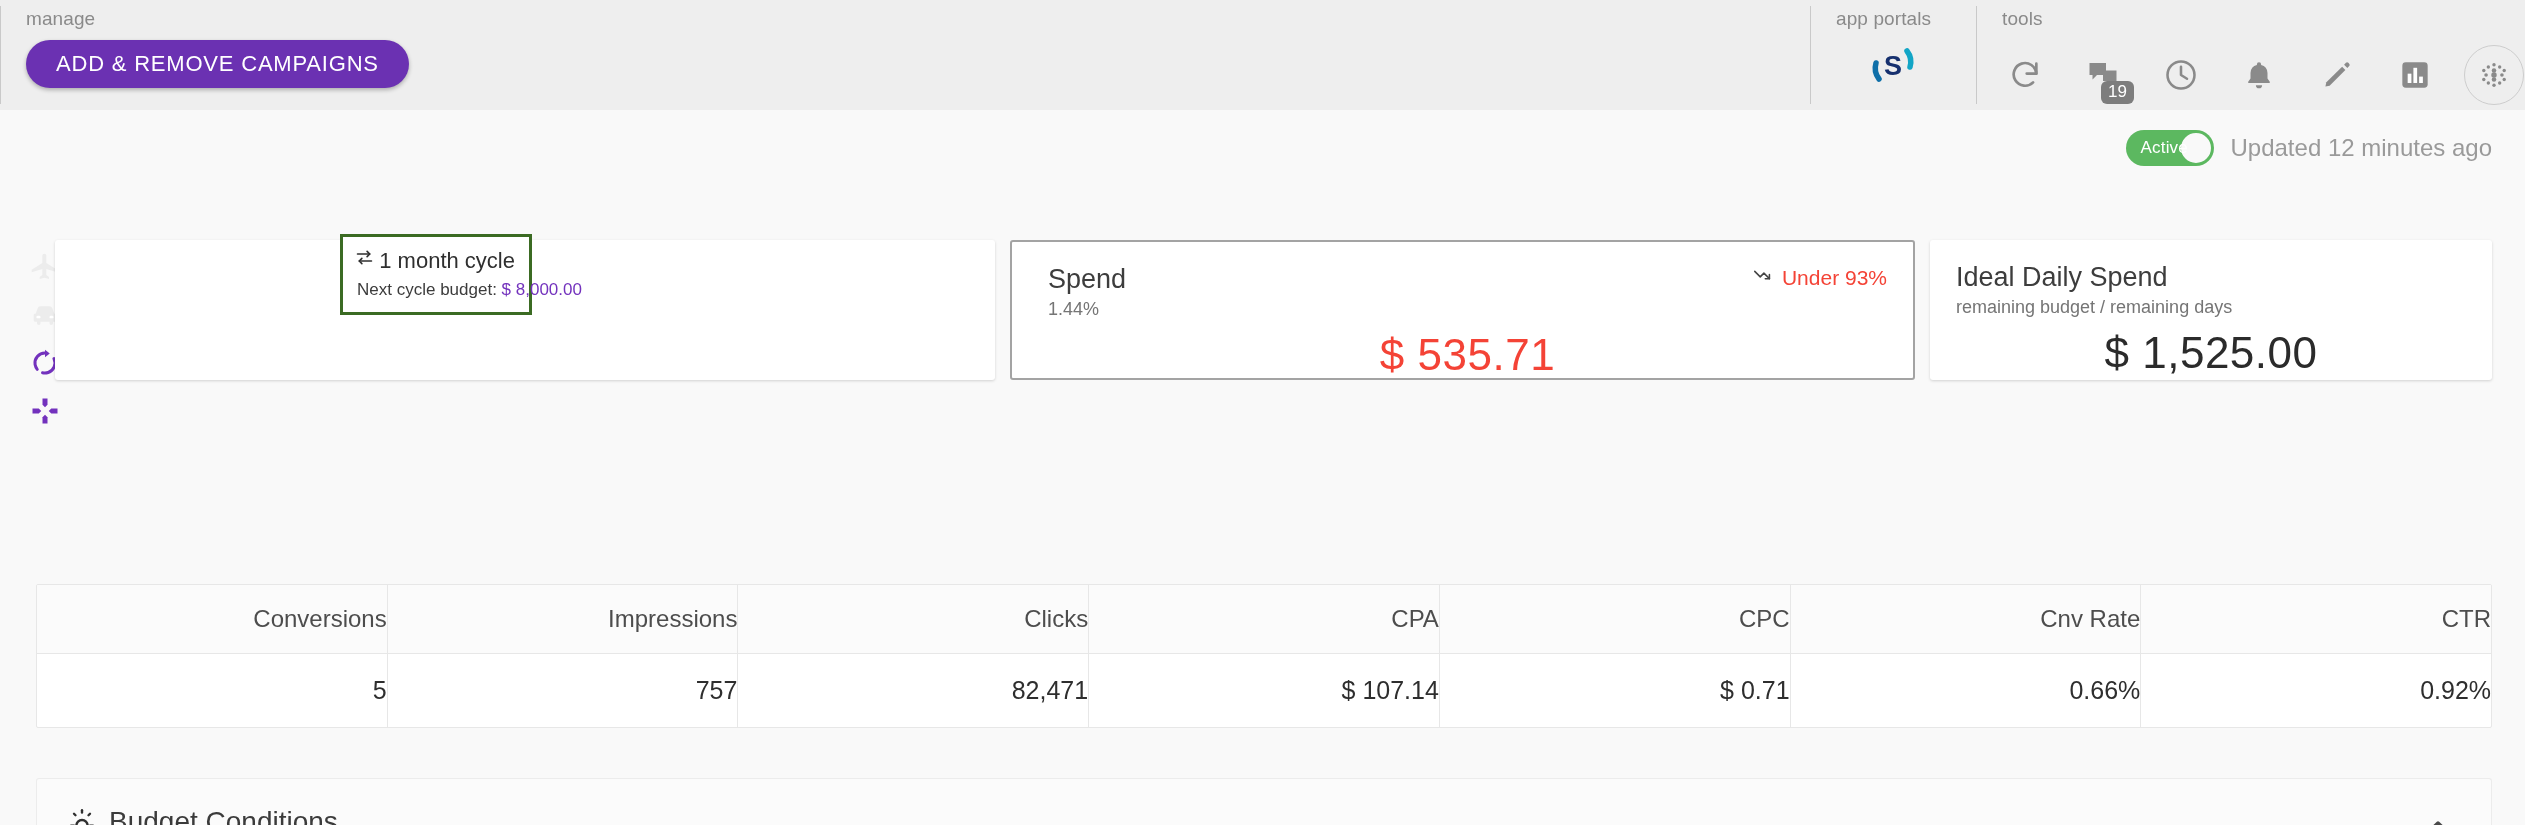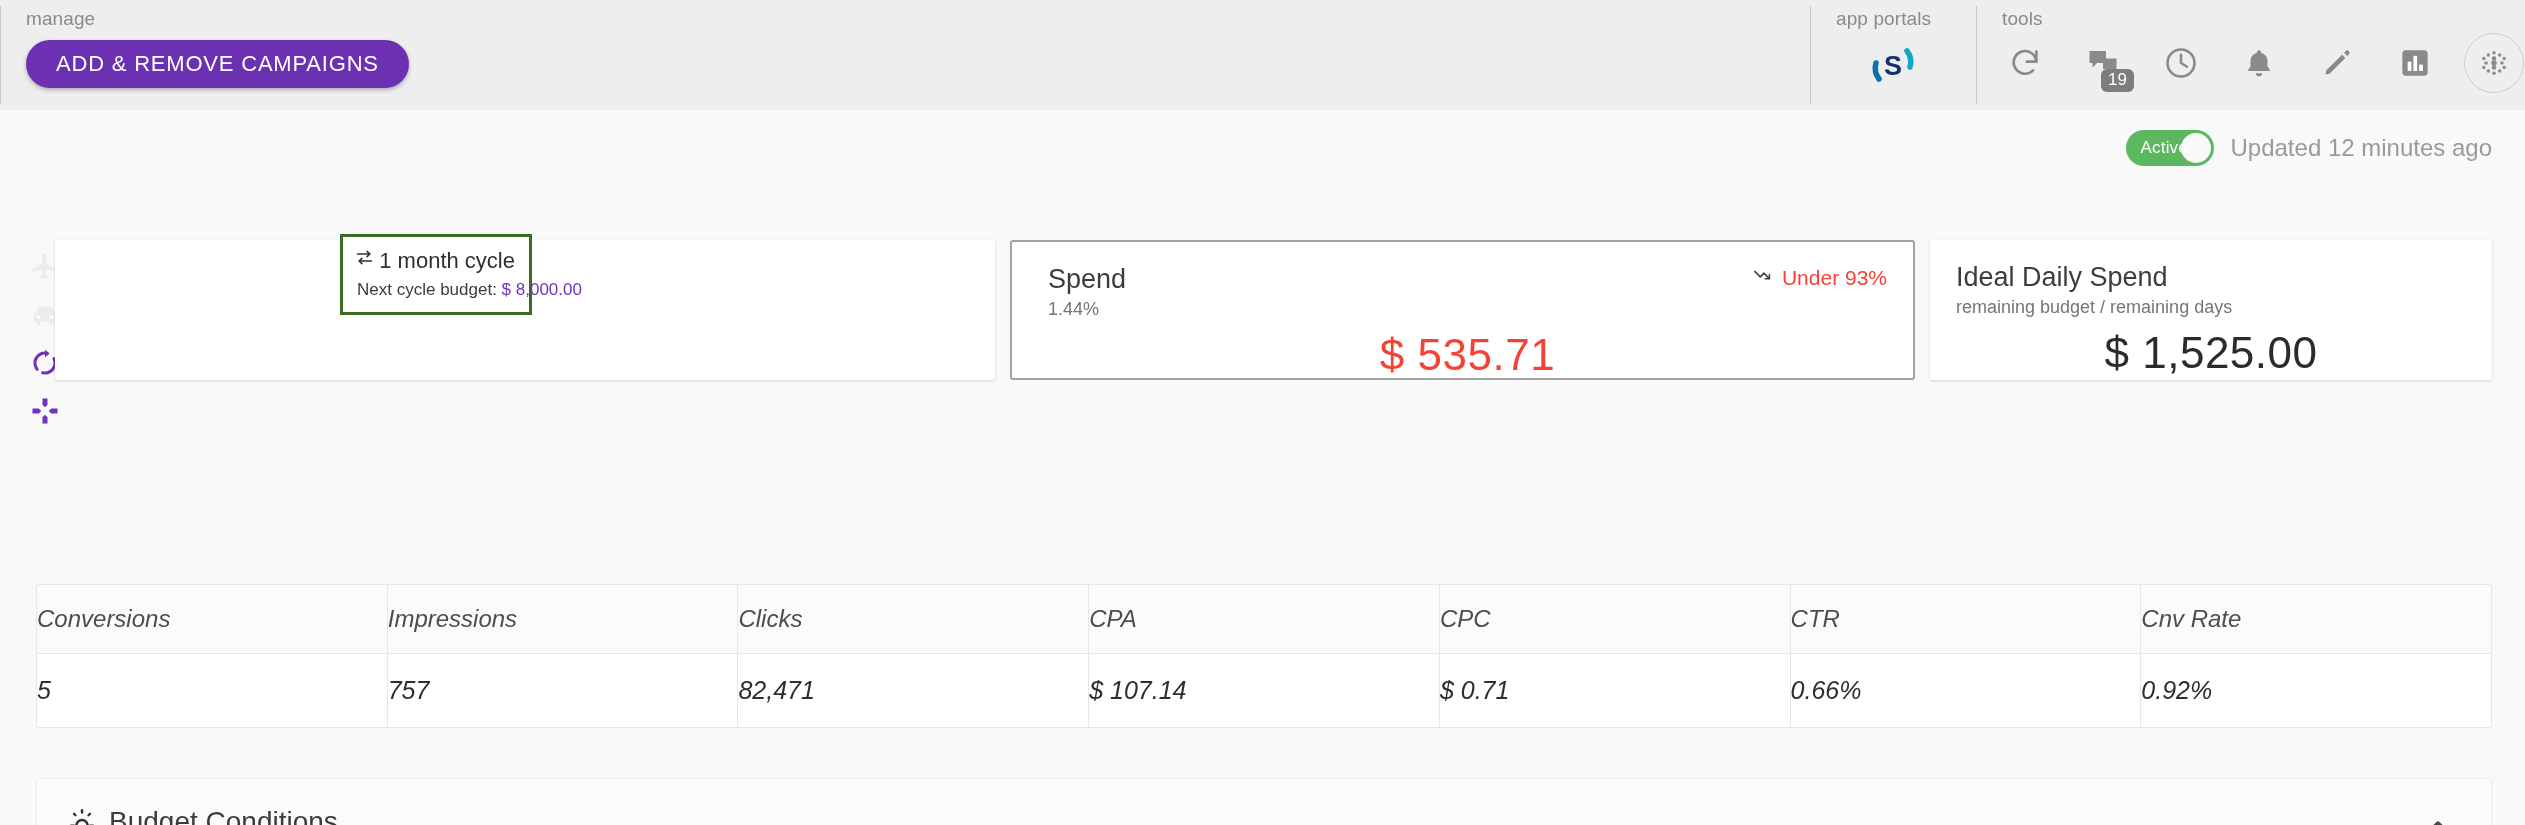--- a/index.html
+++ b/index.html
@@ -72,21 +72,21 @@
 
   .portals-section { width: 166px; }
   .portal-logo-wrap {
     display: flex;
     align-items: center;
     justify-content: center;
     margin-top: 4px;
     height: 62px;
   }
 
-  .tools-section { flex: 1; }
+  .tools-section { flex: 1; gap: 12px; }
   .tool-icons {
     display: flex;
     align-items: center;
     gap: 0px;
     margin-top: 2px;
     padding-left: 10px;
   }
   .tool-btn {
     width: 78px;
     height: 62px;
@@ -316,28 +316,27 @@
     background: #ffffff;
     box-sizing: border-box;
     overflow: hidden;
   }
   .metrics-row {
     display: flex;
   }
   .metrics-head { background: #fbfbfb; }
   .metrics-cell {
     flex: 1;
-    text-align: left;
+    text-align: right;
     border-right: 1px solid #e7e7e7;
     box-sizing: border-box;
     padding: 20px 0;
     font-size: 24px;
     color: #4d4d4d;
     font-weight: 400;
-    font-style: italic;
   }
   .metrics-cell:last-child { border-right: none; }
   .metrics-head .metrics-cell { border-bottom: 1px solid #e7e7e7; }
   .metrics-body .metrics-cell { padding: 22px 0; font-size: 25px; color: #2e2e2e; }
 
   
   .conditions {
     position: absolute;
     left: 36px;
     right: 33px;
@@ -562,22 +561,22 @@
 
   </div>
 
   <div class="metrics">
     <div class="metrics-row metrics-head">
       <div class="metrics-cell">Conversions</div>
       <div class="metrics-cell">Impressions</div>
       <div class="metrics-cell">Clicks</div>
       <div class="metrics-cell">CPA</div>
       <div class="metrics-cell">CPC</div>
+      <div class="metrics-cell">Cnv Rate</div>
       <div class="metrics-cell">CTR</div>
-      <div class="metrics-cell">Cnv Rate</div>
     </div>
     <div class="metrics-row metrics-body">
       <div class="metrics-cell">5</div>
       <div class="metrics-cell">757</div>
       <div class="metrics-cell">82,471</div>
       <div class="metrics-cell">$ 107.14</div>
       <div class="metrics-cell">$ 0.71</div>
       <div class="metrics-cell">0.66%</div>
       <div class="metrics-cell">0.92%</div>
     </div>

